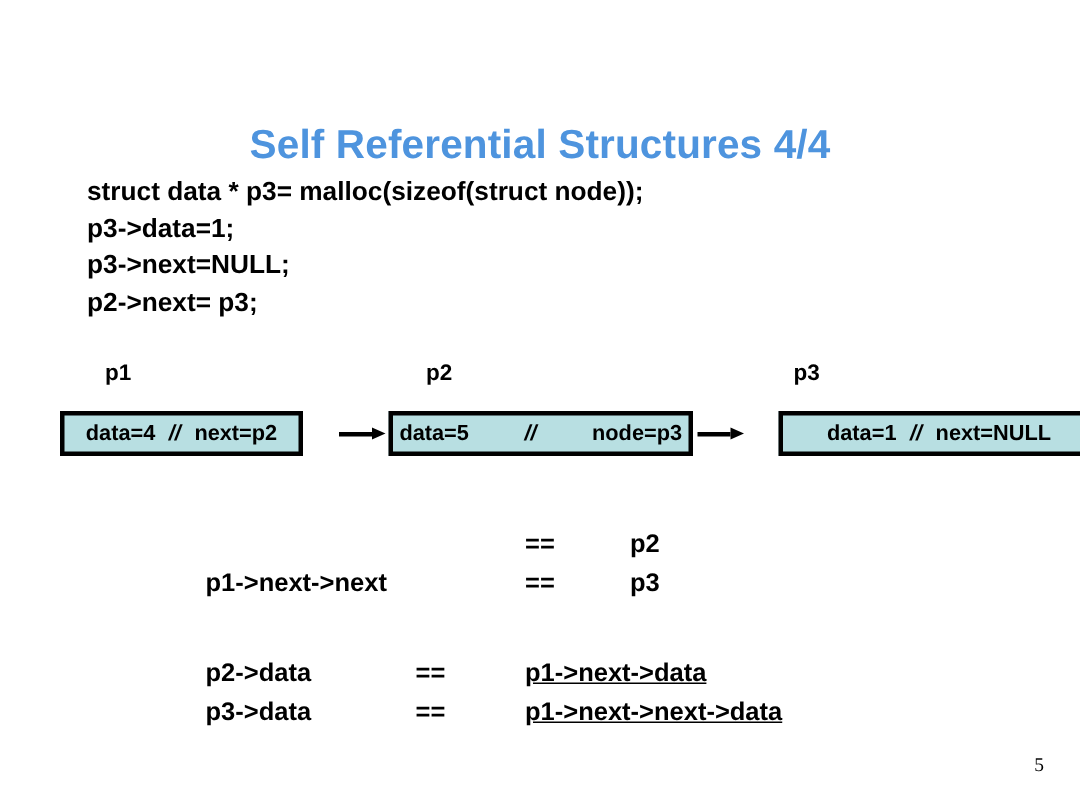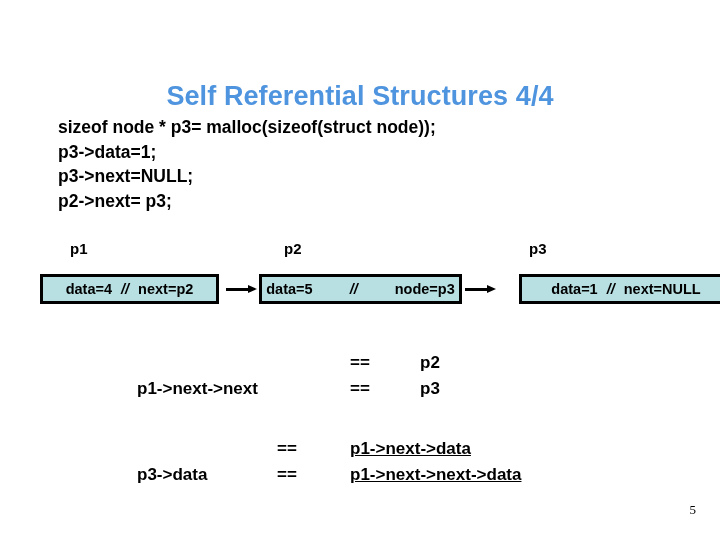--- a/index.html
+++ b/index.html
@@ -149,33 +149,33 @@
   }
 </style>
 </head>
 <body>
 
 <div class="slide">
 
   <div class="slide-title">Self Referential Structures 4/4</div>
 
   <div class="code-block">
-    <span class="code-line">sizeof node * p3= malloc(sizeof(struct node));</span>
+    <span class="code-line">struct data * p3= malloc(sizeof(struct node));</span>
     <span class="code-line">p3-&gt;data=1;</span>
     <span class="code-line">p3-&gt;next=NULL;</span>
     <span class="code-line">p2-&gt;next= p3;</span>
   </div>
 
   <div class="diagram">
 
     <div class="ptr-label" style="left:58px;">p1</div>
     <div class="ptr-label" style="left:272px;">p2</div>
     <div class="ptr-label" style="left:517px;">p3</div>
 
-    <div class="node-box" style="left:28px; width:179px;">
+    <div class="node-box" style="left:28px; width:162px;">
       <span class="seg">data=4</span>
       <span class="sep">//</span>
       <span class="seg">next=p2</span>
     </div>
 
     <div class="arrow" style="left:214px; width:31px;">
       <span class="shaft" style="width:22px;"></span>
       <span class="head" style="left:22px;"></span>
     </div>
 
@@ -205,20 +205,21 @@
     </div>
     <div class="eq-row">
       <span class="eq-col c-left">p1-&gt;next-&gt;next</span>
       <span class="eq-col c-mid">==</span>
       <span class="eq-col c-right">p3</span>
     </div>
   </div>
 
   <div class="eq-block" id="eq-block-data">
     <div class="eq-row">
+      <span class="eq-col c-left">p2-&gt;data</span>
       <span class="eq-col c-mid">==</span>
       <span class="eq-col c-right">p1-&gt;next-&gt;data</span>
     </div>
     <div class="eq-row">
       <span class="eq-col c-left">p3-&gt;data</span>
       <span class="eq-col c-mid">==</span>
       <span class="eq-col c-right">p1-&gt;next-&gt;next-&gt;data</span>
     </div>
   </div>
 

